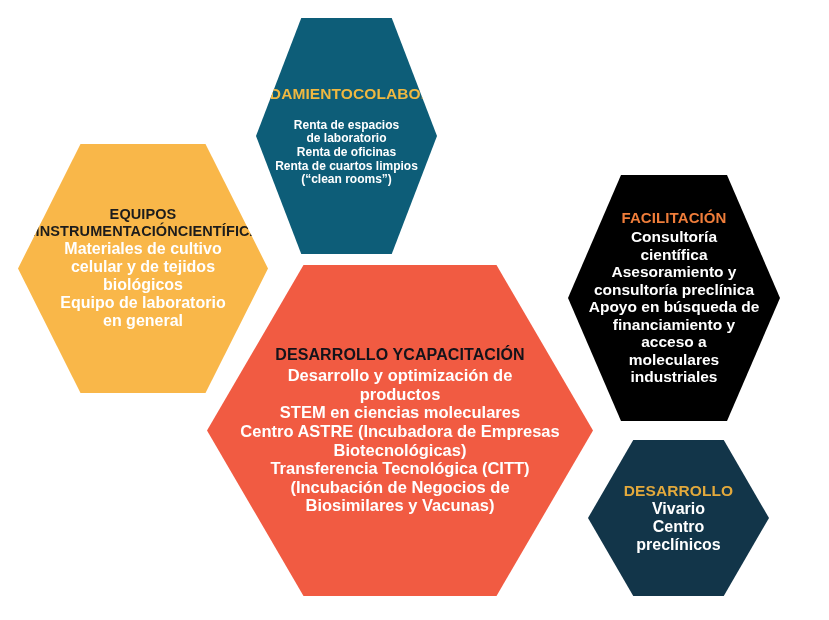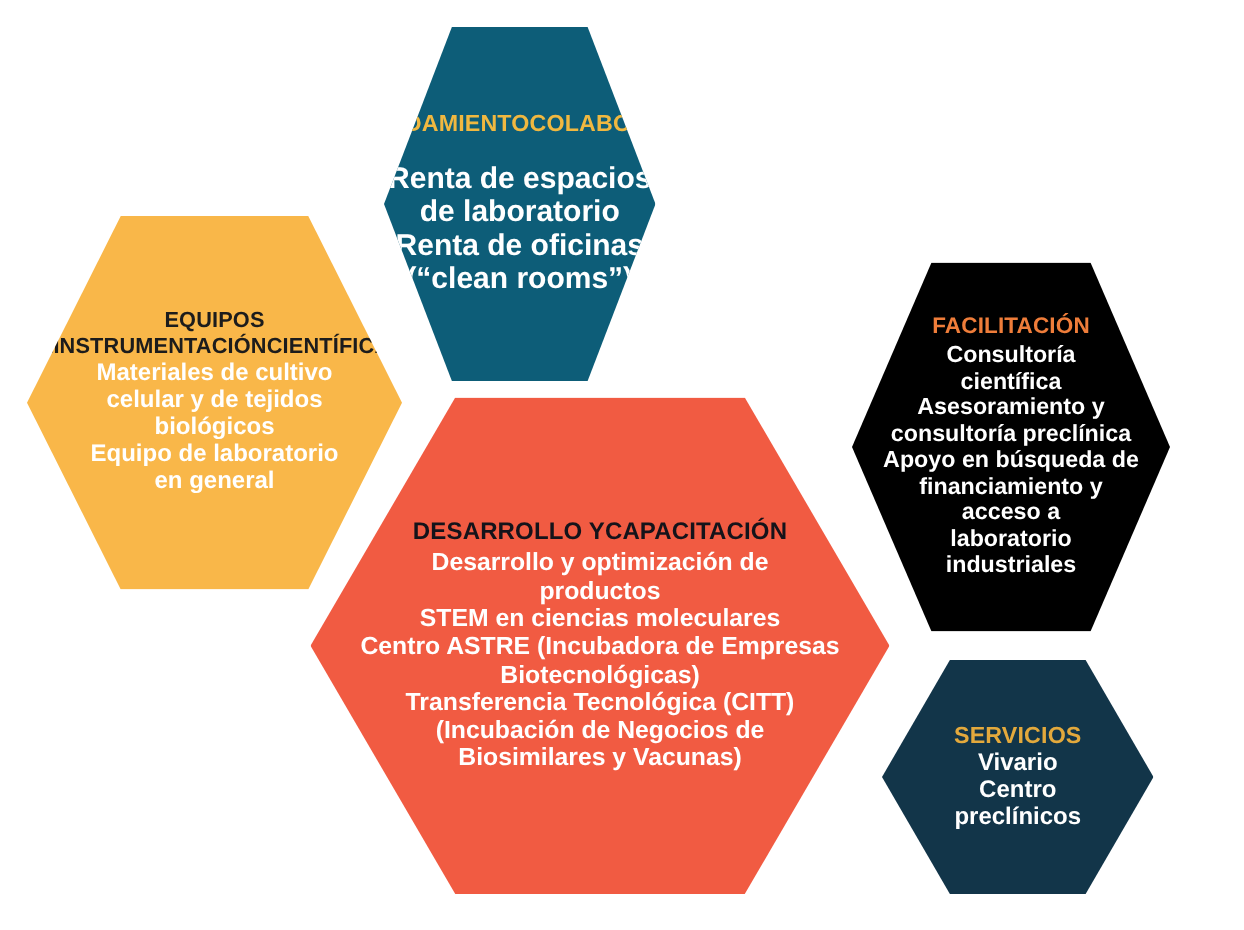--- a/index.html
+++ b/index.html
@@ -51,21 +51,21 @@
 
   
 
   
   #hex-arrendamiento {
     left: 256px;  top: 18px;
     width: 181px; height: 236px;
     background: #0d5d78;
   }
   #hex-arrendamiento .title { color: #f0b840; font-size: 15.5px; }
-  #hex-arrendamiento .body  { font-size: 20px; margin-top: 16px; }
+  #hex-arrendamiento .body  { font-size: 12px; margin-top: 16px; }
 
   
   #hex-equipos {
     left: 18px;  top: 144px;
     width: 250px; height: 249px;
     background: #f9b749;
   }
   #hex-equipos .title { color: #1c1c1c; font-size: 14.5px; }
   #hex-equipos .body  { font-size: 16px; margin-top: 1px; }
 
@@ -112,41 +112,42 @@
         <span class="ln">en general</span>
       </div>
   </div>
 
   <div class="hex" id="hex-arrendamiento" style="background: rgb(13, 93, 120);">
     <div class="title" style="color: rgb(240, 184, 64);"><span class="ln">ARRENDAMIENTO</span><span class="ln">COLABORATIVO</span></div>
     <div class="body" style="color: rgb(255, 255, 255);">
         <span class="ln">Renta de espacios</span>
         <span class="ln">de laboratorio</span>
         <span class="ln">Renta de oficinas</span>
+        <span class="ln">Renta de cuartos limpios</span>
         <span class="ln">(“clean rooms”)</span>
       </div>
   </div>
 
   <div class="hex" id="hex-facilitacion" style="background: #000000;">
     <div class="title" style="color: rgb(239, 125, 58);"><span class="ln">FACILITACIÓN</span></div>
     <div class="body" style="color: rgb(255, 255, 255);">
         <span class="ln">Consultoría</span>
         <span class="ln">científica</span>
         <span class="ln">Asesoramiento y</span>
         <span class="ln">consultoría preclínica</span>
         <span class="ln">Apoyo en búsqueda de</span>
         <span class="ln">financiamiento y</span>
         <span class="ln">acceso a</span>
-        <span class="ln">laboratorio</span>
+        <span class="ln">moleculares</span>
         <span class="ln">industriales</span>
       </div>
   </div>
 
   <div class="hex" id="hex-servicios" style="background: rgb(18, 53, 73);">
-    <div class="title" style="color: rgb(227, 169, 60);"><span class="ln">SERVICIOS</span></div>
+    <div class="title" style="color: rgb(227, 169, 60);"><span class="ln">DESARROLLO</span></div>
     <div class="body" style="color: rgb(255, 255, 255);">
         <span class="ln">Vivario</span>
         <span class="ln">Centro</span>
         <span class="ln">preclínicos</span>
       </div>
   </div>
 
   <div class="hex" id="hex-desarrollo" style="background: rgb(241, 91, 66);">
     <div class="title" style="color: rgb(20, 19, 26);"><span class="ln">DESARROLLO Y</span><span class="ln">CAPACITACIÓN</span></div>
     <div class="body" style="color: rgb(255, 255, 255);">

